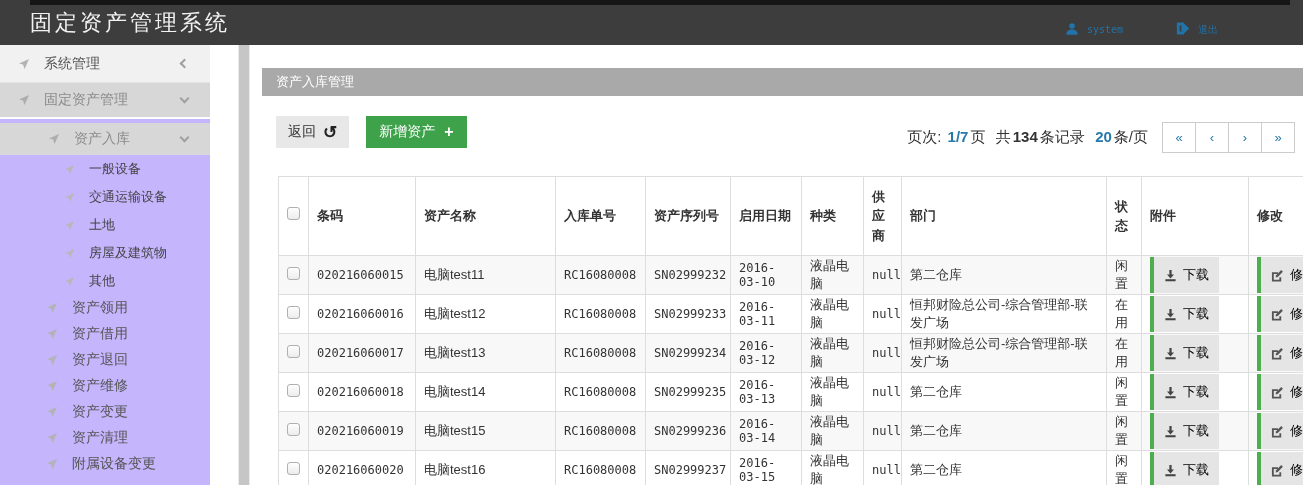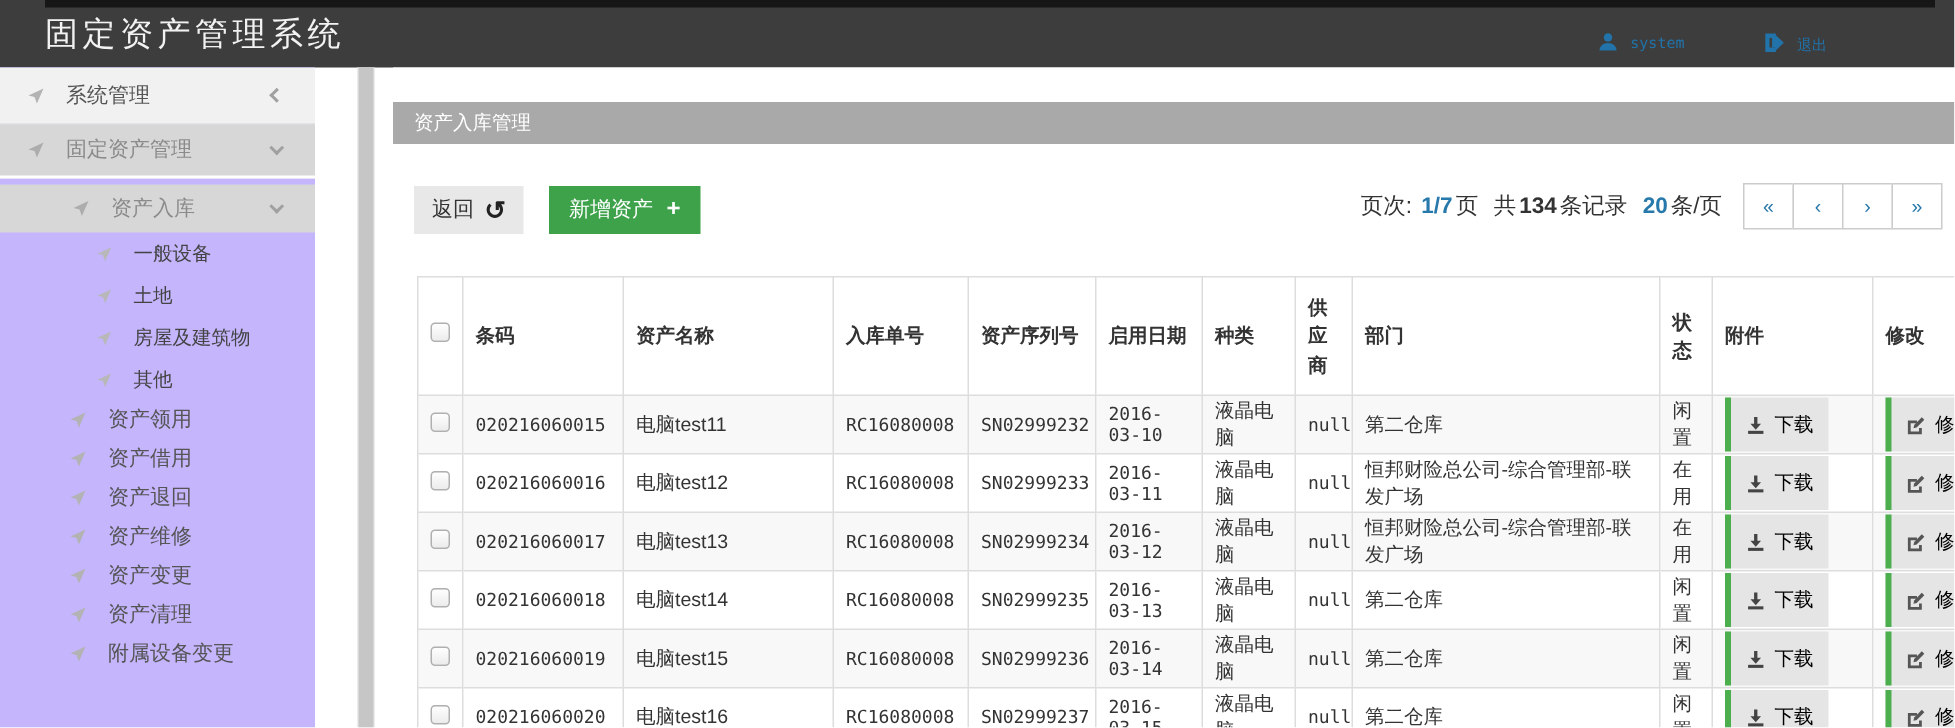--- a/index.html
+++ b/index.html
@@ -25,21 +25,21 @@
   .lvl2p { height:26px; padding-left:46px; font-size:14px; color:#555; background:transparent; }
   .chev { width:7px; height:7px; border:solid #a0a0a0; border-width:0 2px 2px 0; display:inline-block; margin-left:auto; margin-right:22px; }
   .chev.left { transform:rotate(135deg); }
   .chev.down { transform:rotate(45deg); margin-top:-4px; }
   .side-scrollbar { position:absolute; top:45px; left:238px; width:12px; height:440px; background:#ebebeb; }
   .side-scrollbar .thumb { position:absolute; top:0; left:1px; width:10px; height:440px; background:#c6c6c6; }
 
   
   .main { position:absolute; top:45px; left:262px; width:1041px; height:440px; background:#fff; overflow:hidden; }
   .panel-header { margin-top:23px; height:28px; background:#a9a9a9; color:#fff; font-size:13px; display:flex; align-items:center; padding-left:14px; }
-  .toolbar { margin-top:28px; margin-left:14px; display:flex; gap:17px; height:32px; }
+  .toolbar { margin-top:20px; margin-left:14px; display:flex; gap:17px; height:32px; }
   .btn-back { background:#e8e8e8; color:#333; font-size:14px; padding:0 12px; display:flex; align-items:center; gap:7px; border:none; cursor:pointer; }
   .btn-back .bicon { font-size:17px; font-weight:bold; color:#222; }
   .btn-add { background:#3ea24b; color:#fff; font-size:14px; padding:8px 13px; display:flex; align-items:center; gap:9px; border:none; cursor:pointer; }
   .btn-add .bicon { font-size:16px; font-weight:bold; }
 
   .pagination { position:absolute; top:77px; right:8px; display:flex; align-items:center; }
   .page-info { font-size:15px; color:#333; margin-right:14px; }
   .page-info span { margin:0 1px; }
   .page-info .blue { color:#2779ab; font-weight:bold; }
   .page-info .bold { font-weight:bold; }
@@ -120,20 +120,28 @@
           </svg>
         </span>
       <span>一般设备</span>
     </div>
     <div class="side-item lvl3">
       <span class="navarrow">
           <svg width="11" height="11" viewBox="0 0 12 12">
             <path d="M11 1 1 5.6l4 1L6.6 11z" fill="#b8b8b8"></path>
           </svg>
         </span>
+      <span>交通运输设备</span>
+    </div>
+    <div class="side-item lvl3">
+      <span class="navarrow">
+          <svg width="11" height="11" viewBox="0 0 12 12">
+            <path d="M11 1 1 5.6l4 1L6.6 11z" fill="#b8b8b8"></path>
+          </svg>
+        </span>
       <span>土地</span>
     </div>
     <div class="side-item lvl3">
       <span class="navarrow">
           <svg width="11" height="11" viewBox="0 0 12 12">
             <path d="M11 1 1 5.6l4 1L6.6 11z" fill="#b8b8b8"></path>
           </svg>
         </span>
       <span>房屋及建筑物</span>
     </div>

